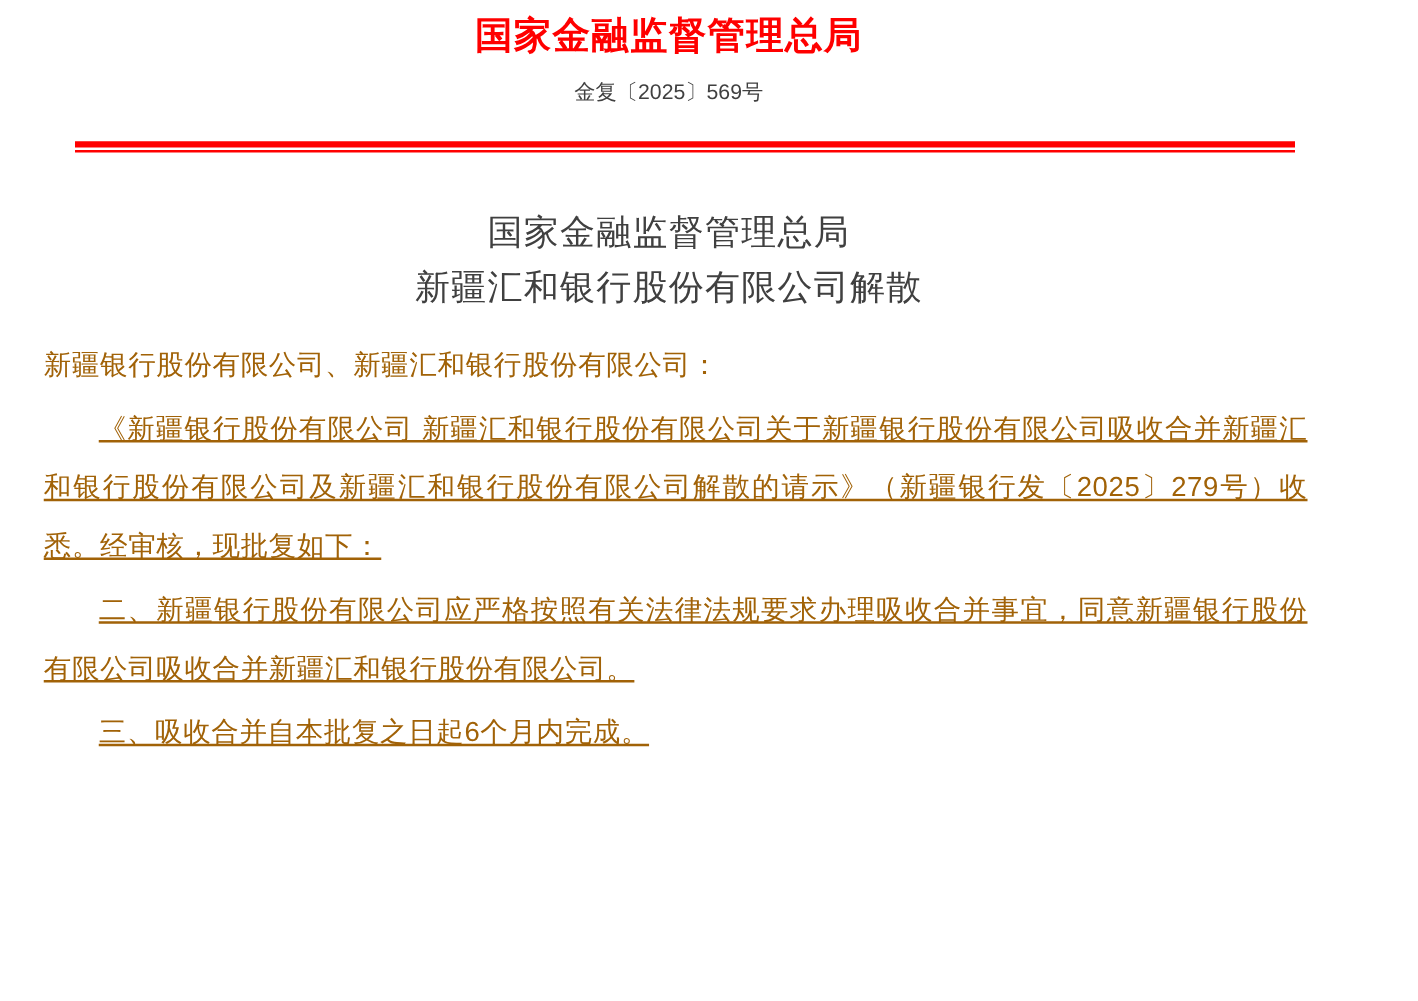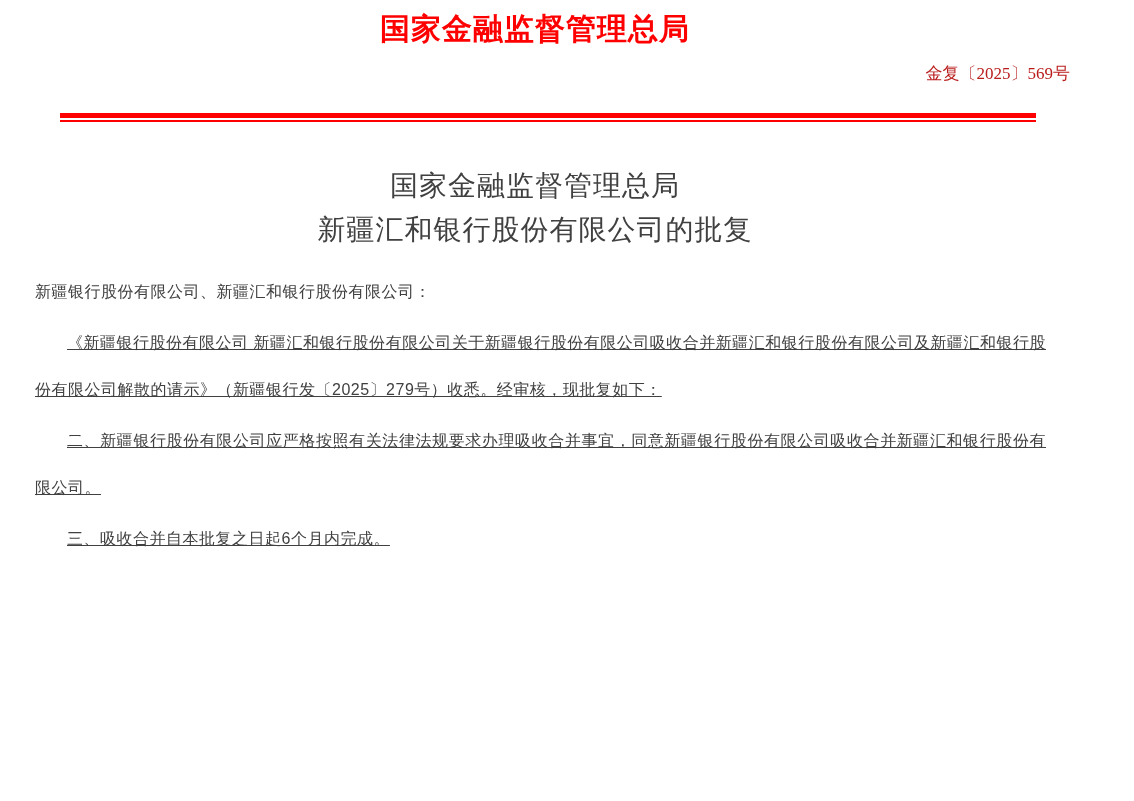--- a/index.html
+++ b/index.html
@@ -20,25 +20,24 @@
     padding-top: 11px;
     text-align: center;
     color: #ff0000;
     font-size: 30px;
     font-weight: bold;
     line-height: 36px;
     letter-spacing: 1px;
   }
   .doc-number {
     margin-top: 15px;
-    text-align: right;
-    color: #b91c1c;
+    text-align: center;
+    color: #404040;
     font-size: 17px;
     line-height: 24px;
-    font-family: Liberation Serif, serif;
   }
   .red-divider {
     margin: 27px 34px 0 60px;
   }
   .red-divider .thick {
     height: 5px;
     background: #ff0000;
   }
   .red-divider .thin {
     height: 2px;
@@ -55,22 +54,22 @@
     letter-spacing: 1px;
   }
   .doc-title .title-line {
     display: block;
   }
   .doc-body {
     padding: 16px 24px 0 35px;
   }
   .para {
     margin: 0 0 4px 0;
-    color: #404040;
-    font-size: 16px;
+    color: #a16207;
+    font-size: 22px;
     line-height: 47px;
     text-align: justify;
     letter-spacing: 0.5px;
   }
   .para.indent {
     text-indent: 2em;
     text-decoration: underline;
   }
 </style>
 </head>
@@ -83,21 +82,21 @@
     <div class="doc-number">金复〔2025〕569号</div>
     <div class="red-divider">
       <div class="thick"></div>
       <div class="thin"></div>
     </div>
   </header>
 
   <main class="doc-main">
     <h2 class="doc-title">
       <span class="title-line">国家金融监督管理总局</span>
-      <span class="title-line">新疆汇和银行股份有限公司的批复</span>
+      <span class="title-line">新疆汇和银行股份有限公司解散</span>
     </h2>
 
     <div class="doc-body">
       <p class="para">新疆银行股份有限公司、新疆汇和银行股份有限公司：</p>
       <p class="para indent">《新疆银行股份有限公司 新疆汇和银行股份有限公司关于新疆银行股份有限公司吸收合并新疆汇和银行股份有限公司及新疆汇和银行股份有限公司解散的请示》（新疆银行发〔2025〕279号）收悉。经审核，现批复如下：</p>
       <p class="para indent">二、新疆银行股份有限公司应严格按照有关法律法规要求办理吸收合并事宜，同意新疆银行股份有限公司吸收合并新疆汇和银行股份有限公司。</p>
       <p class="para indent">三、吸收合并自本批复之日起6个月内完成。</p>
     </div>
   </main>
 

